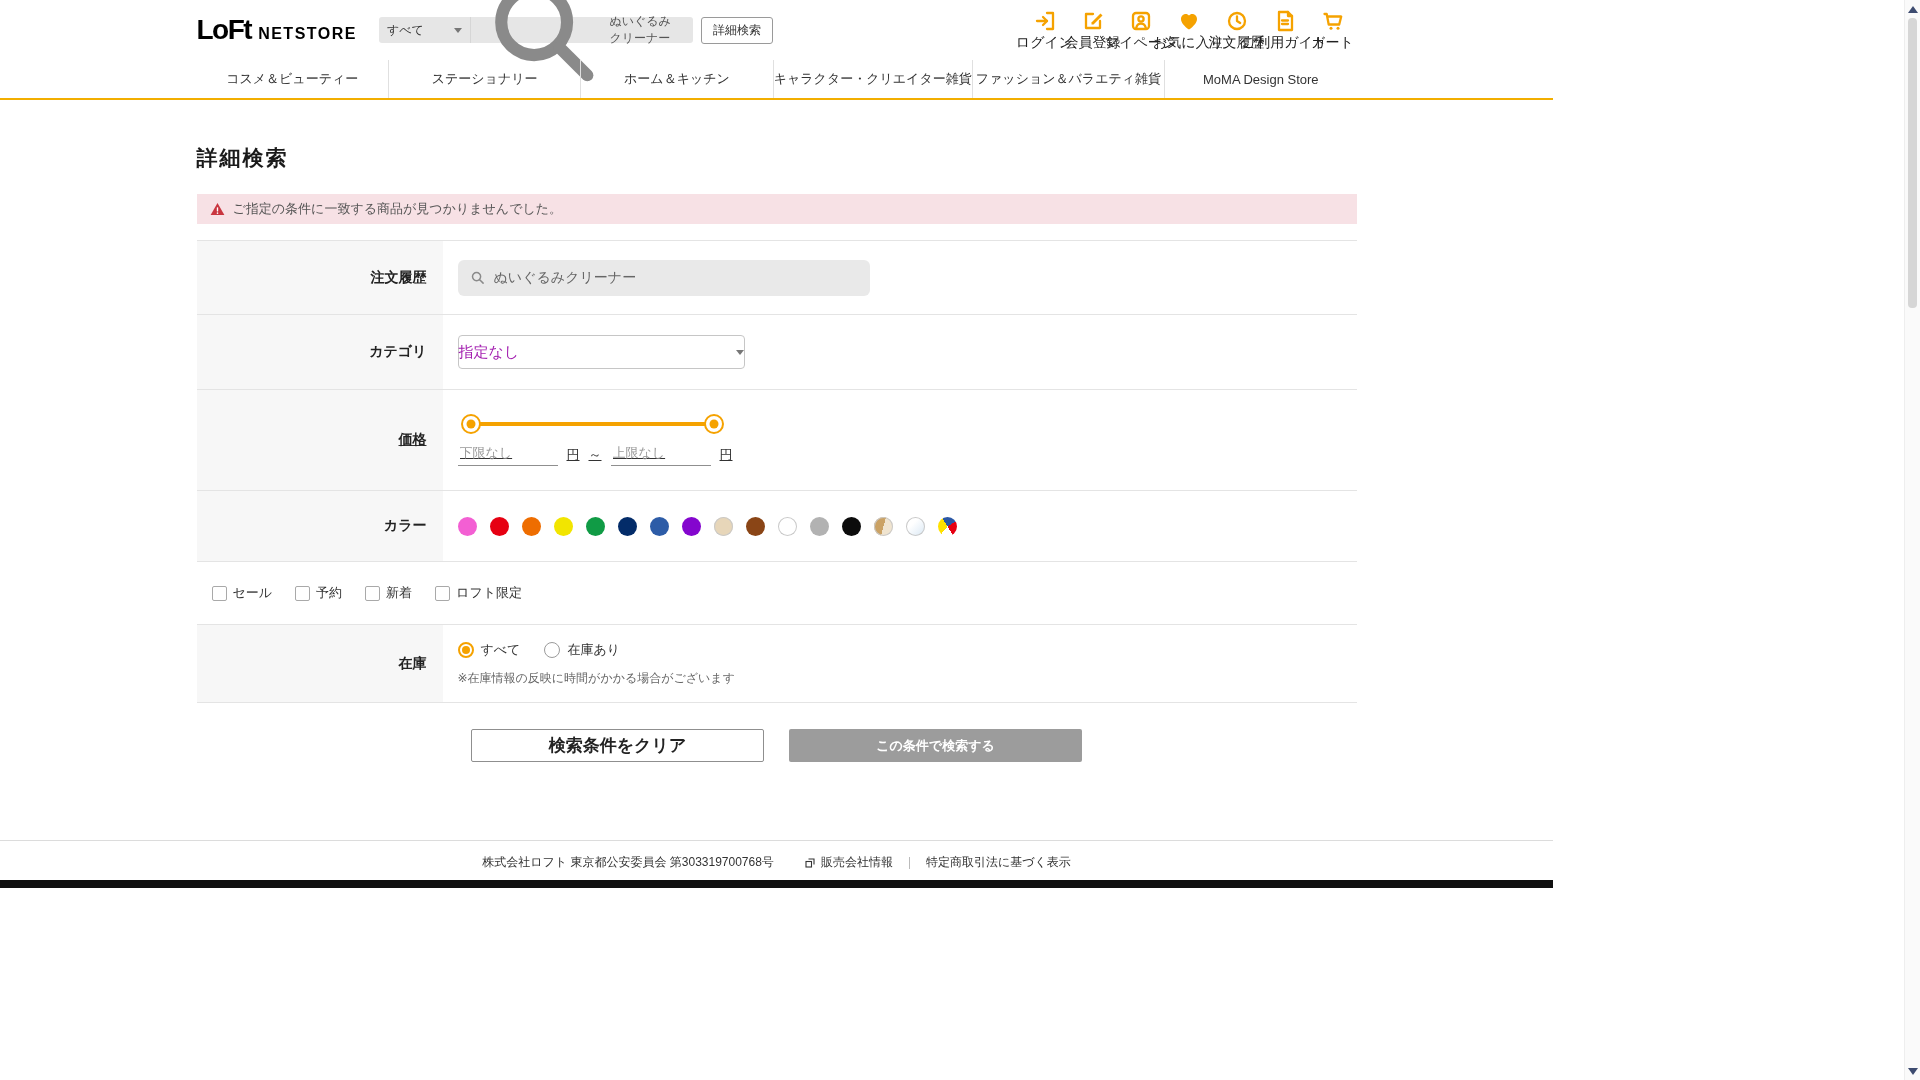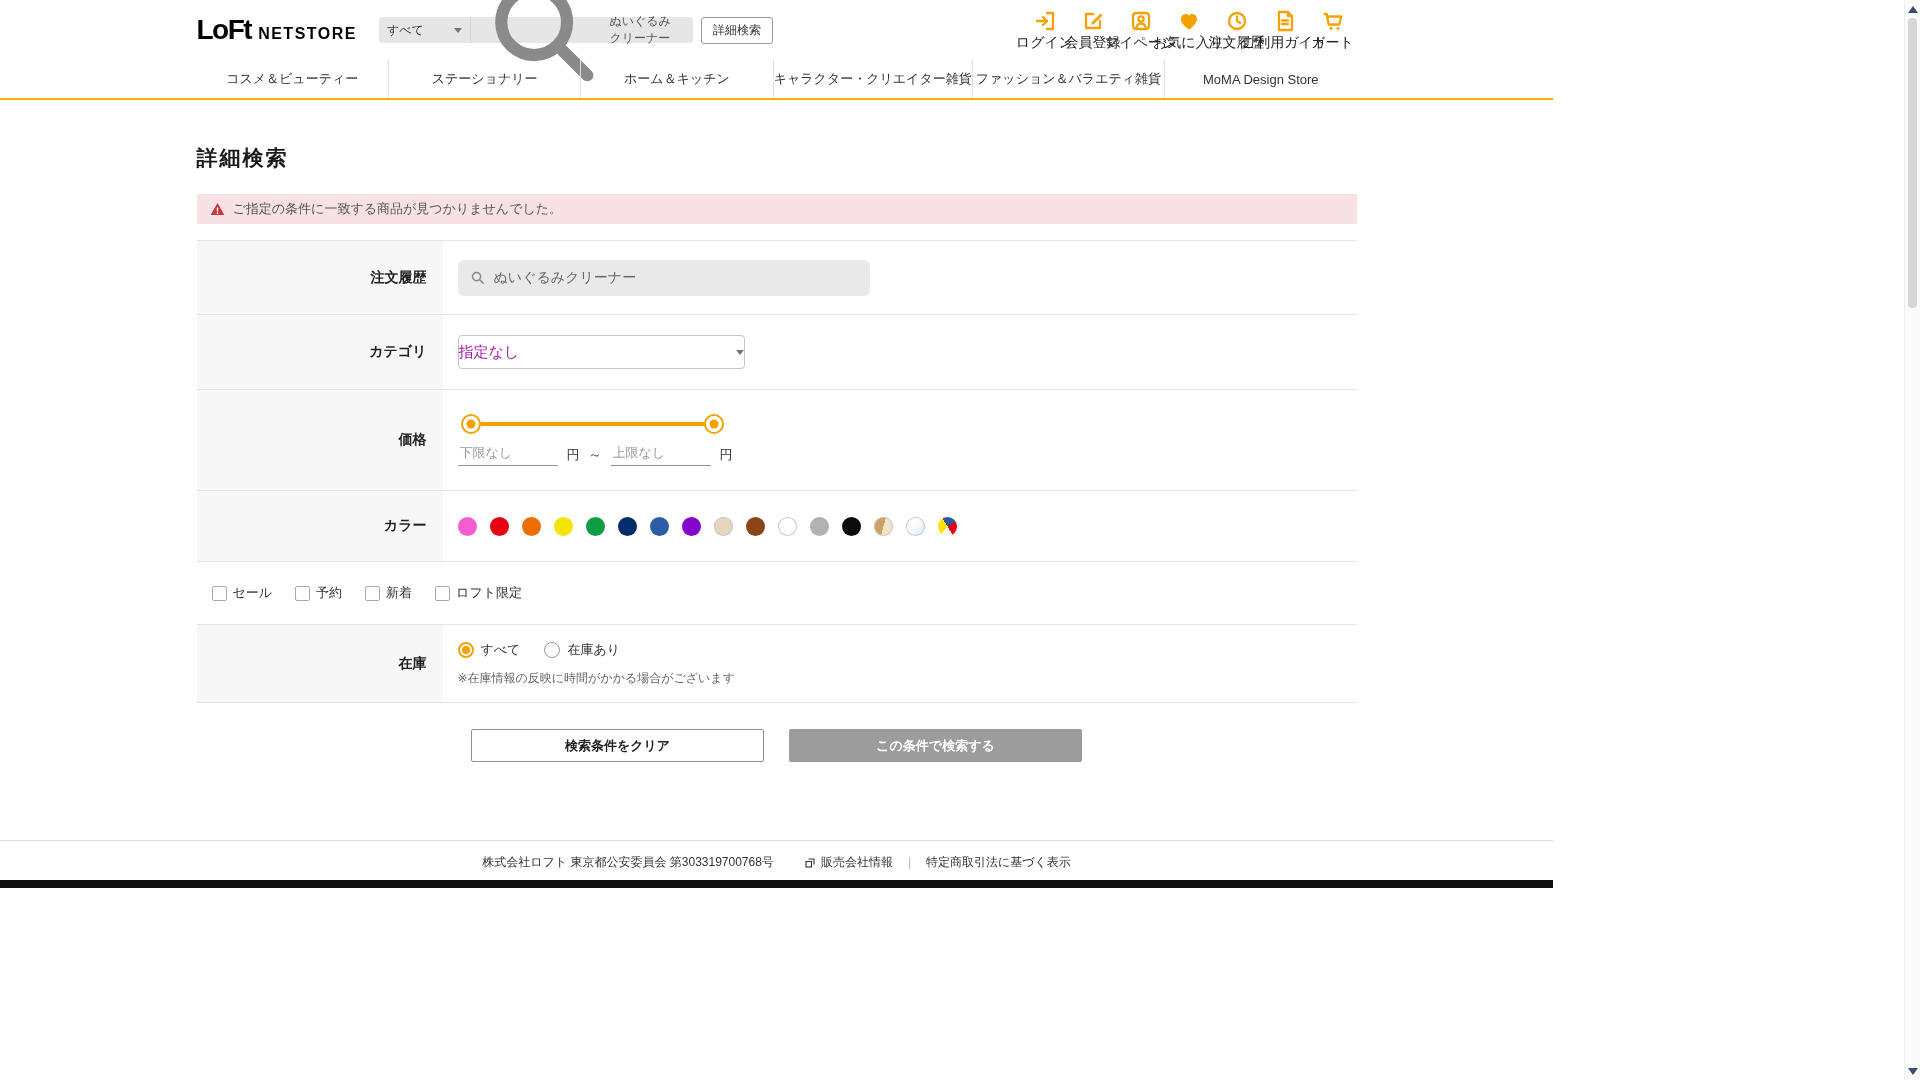--- a/index.html
+++ b/index.html
@@ -39,21 +39,21 @@
   .page-title { margin-top:44px; font-size:21px; font-weight:700; color:#1a1a1a; letter-spacing:2px; }
   .alert { margin-top:22px; background:#F7E1E5; height:30px; display:flex; align-items:center;
            gap:8px; padding:0 13px; font-size:13px; color:#555; }
   .alert svg { width:15px; height:14px; flex:none; }
 
   .form { margin-top:16px; border-top:1px solid #E4E4E4; }
   .row { display:flex; border-bottom:1px solid #E4E4E4; }
   .row-label { width:246px; background:#F7F7F7; display:flex; align-items:center; justify-content:flex-end;
                padding-right:16px; font-size:14px; font-weight:700; color:#222; }
   .row-content { flex:1; display:flex; align-items:center; padding-left:15px; }
-  .row-keyword { height:74px; } .row-category { height:75px;text-align:right; } .row-price { height:101px; }
+  .row-keyword { height:74px; } .row-category { height:75px;text-align:right; } .row-price { height:101px;text-decoration:underline; }
   .row-color { height:71px; } .row-status { height:63px; } .row-stock { height:78px; }
 
   .kw-field { width:412px; height:36px; background:#E9E9E9; border-radius:6px; display:flex;
               align-items:center; gap:9px; padding:0 12px; font-size:14px; color:#666; cursor:text; }
   .kw-field svg { width:15px; height:15px; flex:none; }
 
   .cat-select { width:287px; height:34px; background:#fff; border:1px solid #C6C6C6; border-radius:4px;
                 display:flex; align-items:center; justify-content:space-between; padding:0 0;
                 font-size:15px; color:#a21caf; cursor:pointer; }
 
@@ -83,21 +83,21 @@
   .radio-item { display:flex; align-items:center; gap:7px; font-size:13px; color:#333; cursor:pointer; }
   .rdot { width:16px; height:16px; border:1px solid #9B9B9B; border-radius:50%; background:#fff;
           position:relative; flex:none; }
   .rdot.checked { border:2px solid #F5A200; }
   .rdot.checked::after { content:""; position:absolute; left:50%; top:50%; transform:translate(-50%,-50%);
                          width:8px; height:8px; border-radius:50%; background:#F5A200; }
   .stock-note { font-size:12px; color:#666; }
 
   .actions { margin-top:26px; display:flex; justify-content:center; gap:25px; }
   .btn-clear { width:293px; height:33px; background:#fff; border:1px solid #8F8F8F; border-radius:2px;
-               font-size:13px; font-weight:700; color:#222; font-family:Liberation Sans, sans-serif; cursor:pointer; }
+               font-size:17px; font-weight:700; color:#222; font-family:Liberation Sans, sans-serif; cursor:pointer; }
   .btn-search { width:293px; height:33px; background:#9C9C9C; border:none; border-radius:2px;
                 font-size:13px; font-weight:700; color:#fff; font-family:inherit; cursor:pointer; }
 
   
   .footer { margin-top:78px; border-top:1px solid #DCDCDC; }
   .footer-inner { padding:13px 0 0; display:flex; justify-content:center; align-items:center;
                   gap:16px; font-size:12px; color:#333; }
   .f-company { margin-right:14px; }
   .f-link { display:flex; align-items:center; gap:5px; color:#333; text-decoration:none; cursor:pointer; }
   .f-link svg { width:12px; height:12px; }

